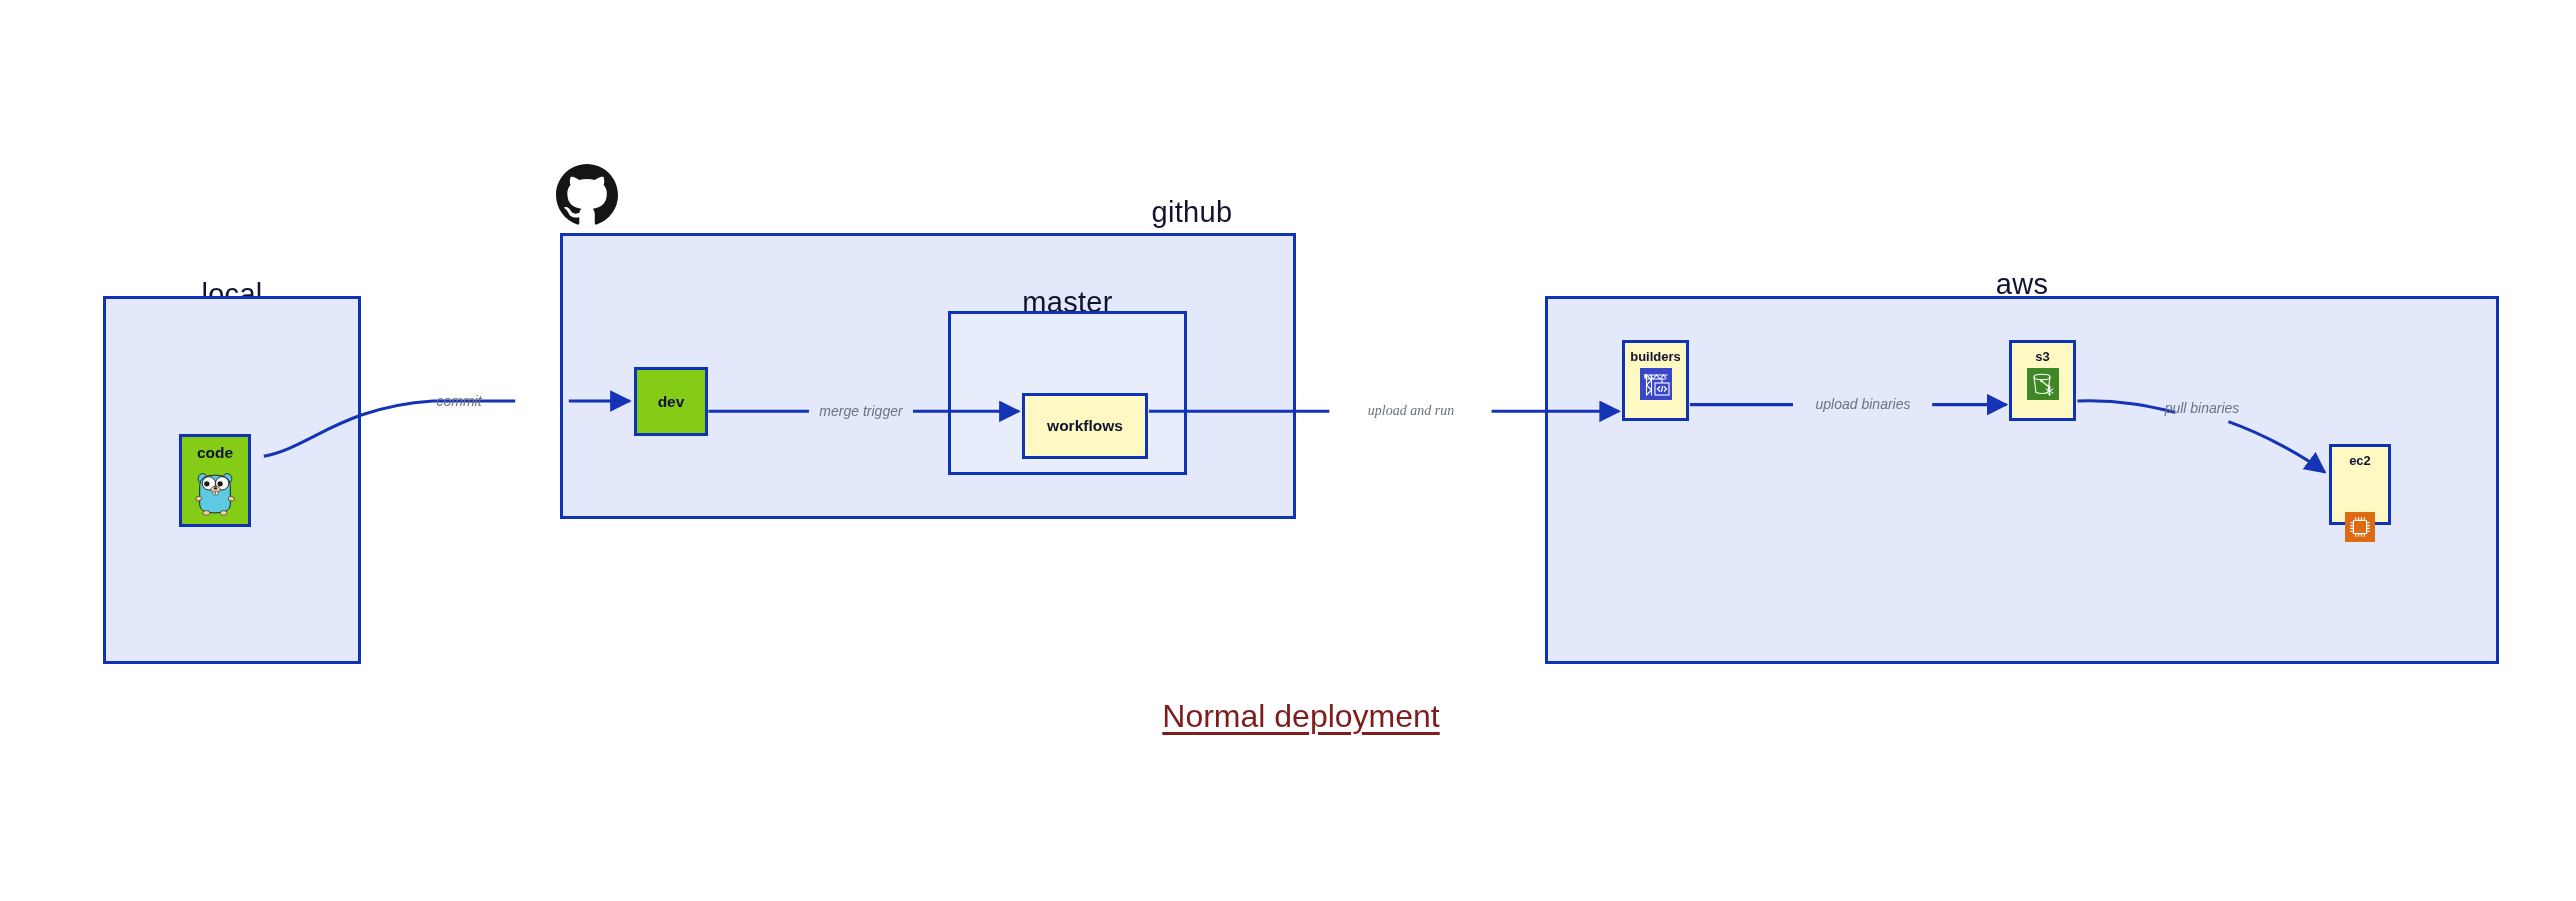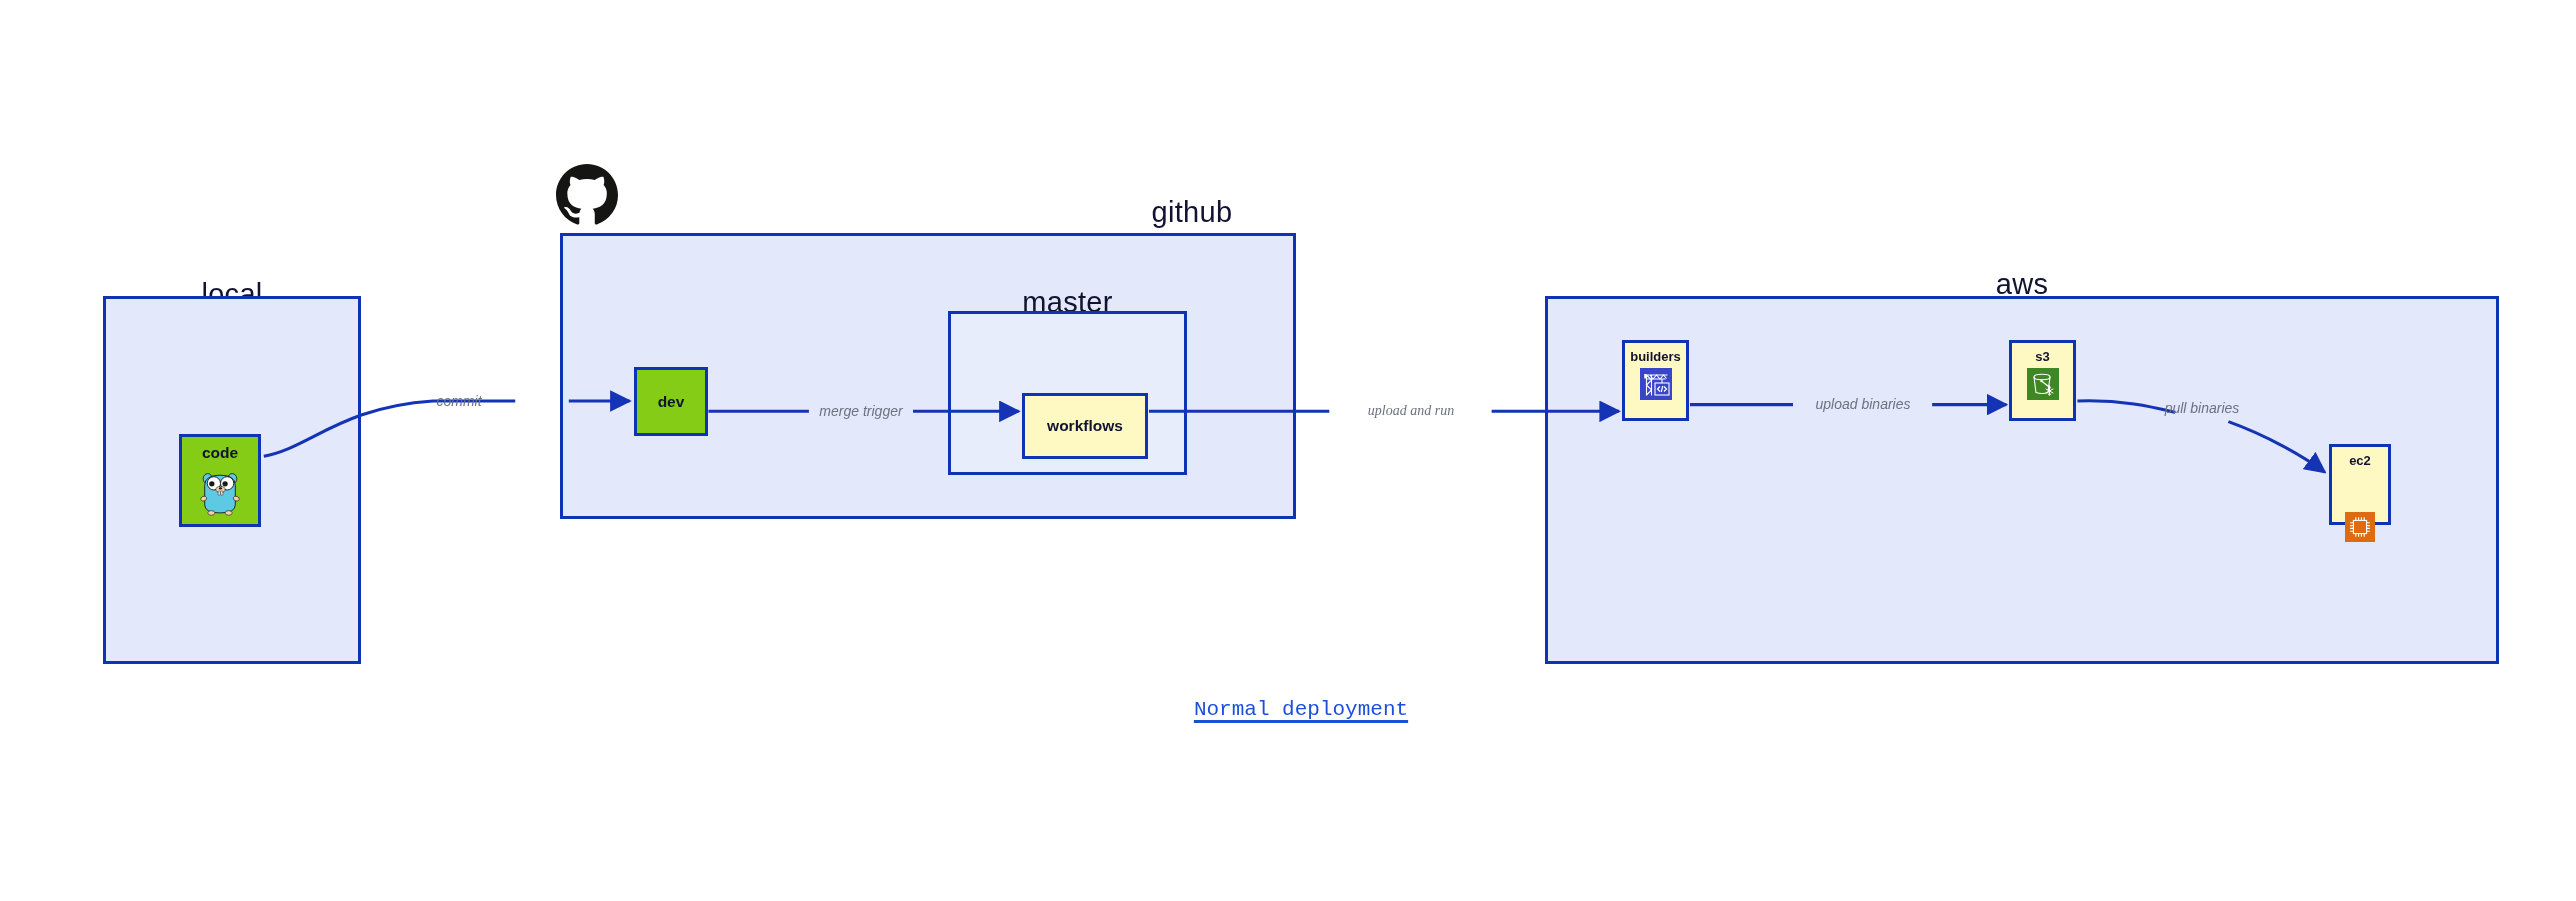--- a/index.html
+++ b/index.html
@@ -78,47 +78,46 @@
     position: absolute;
     left: 0;
     top: 0;
     width: 2604px;
     height: 902px;
     pointer-events: none;
   }
   
   #diagram-title {
     position: absolute;
-    color: #1d4ed8;
-    font-size: 21px;
+    color: #7f1d1d;
+    font-size: 32px;
     font-weight: 400;
     text-decoration: underline;
     text-underline-offset: 5.2px;
     text-decoration-thickness: 2.6px;
     white-space: nowrap;
     transform: translateX(-50%);
-    font-family: Liberation Mono, monospace;
   }
   
   .logo {
     position: absolute;
   }
   .icon-tile {
     display: block;
   }
 </style>
 </head>
 <body>
 
 <div id="canvas">
 
   <div class="group-label" style="left:103px; top:278px; width:258px;">local</div>
   <div class="group" style="left:103px; top:296px; width:258px; height:368px;"></div>
 
-  <div class="node" style="left:179px; top:434px; width:82px; height:93px; padding-top:7.2px;">
+  <div class="node" style="left:179px; top:434px; width:72px; height:93px; padding-top:7.2px;">
     <div class="node-label">code</div>
     <div class="node-icon" style="margin-top:5.2px;">
       <svg width="44" height="49" viewBox="0 0 86 96" xmlns="http://www.w3.org/2000/svg">
 
         <ellipse cx="19" cy="23" rx="9" ry="10" fill="#5dc9e2" stroke="#1a1a1a" stroke-width="1.6"></ellipse>
         <ellipse cx="67" cy="23" rx="9" ry="10" fill="#5dc9e2" stroke="#1a1a1a" stroke-width="1.6"></ellipse>
 
         <path d="M13 36 Q13 16 43 16 Q73 16 73 36 L73 74 Q73 90 43 90 Q13 90 13 74 Z" fill="#5dc9e2" stroke="#1a1a1a" stroke-width="1.8"></path>
 
         <ellipse cx="11" cy="62" rx="6" ry="4.5" fill="#f6d2a2" stroke="#1a1a1a" stroke-width="1.2" transform="rotate(-20 11 62)"></ellipse>

